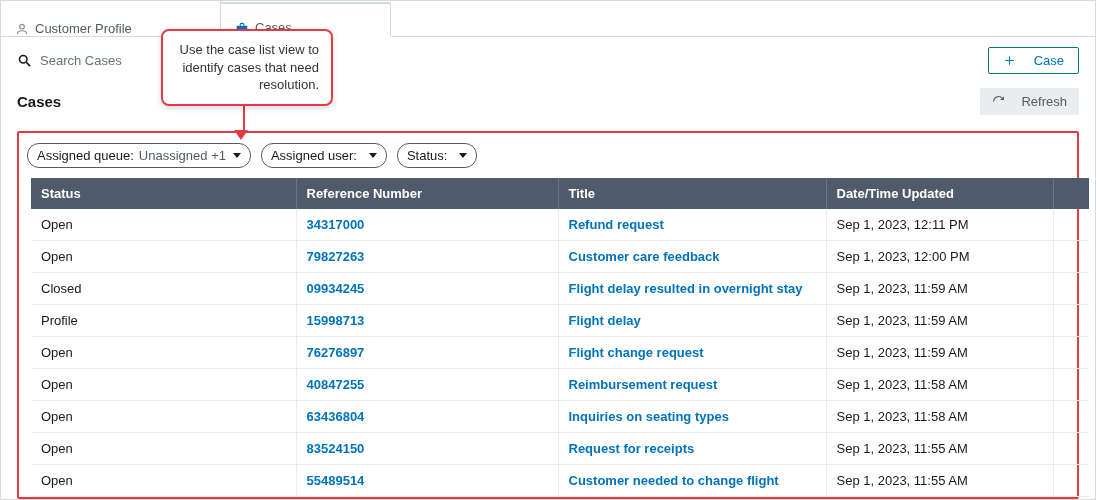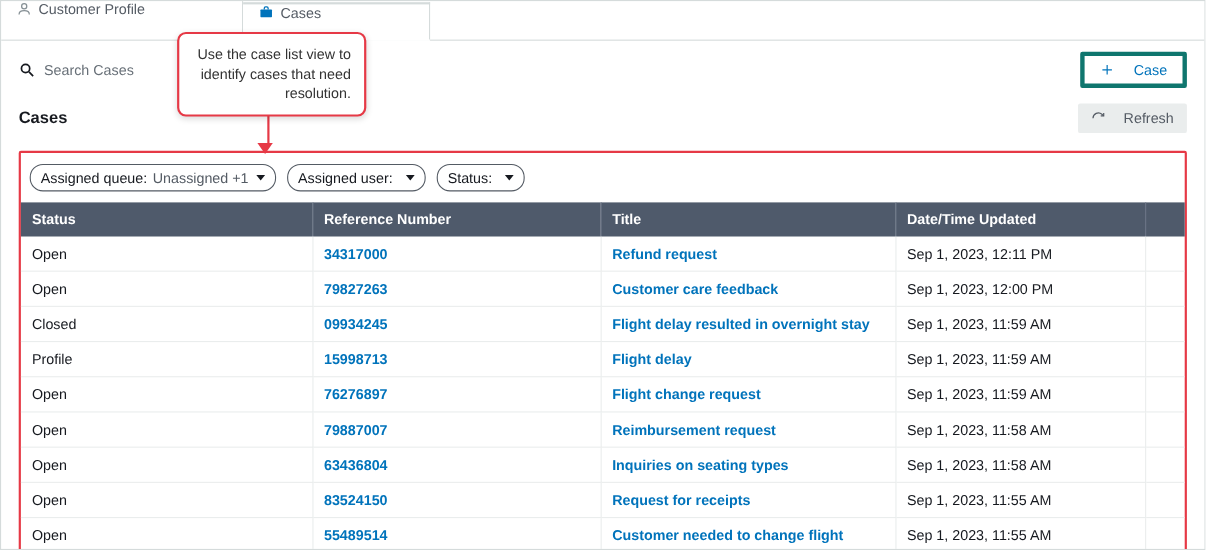--- a/index.html
+++ b/index.html
@@ -1,47 +1,47 @@
 <!DOCTYPE html>
 <html><head>
   <meta charset="utf-8">
   <style>
     * { margin: 0; padding: 0; box-sizing: border-box; }
     body { font-family: "Amazon Ember", "Helvetica Neue", Arial, sans-serif; font-size: 13px; color: #16191f; background: #fff; }
     .container { width: 1096px; height: 500px; border: 1px solid #d5dbdb; position: relative; background: #fff; overflow: hidden; }
 
     .tab-bar { display: flex; border-bottom: 1px solid #d5dbdb; height: 36px; }
-    .tab { display: flex; align-items: flex-start; gap: 6px; padding: 0 14px; border-right: 1px solid #d5dbdb; color: #545b64; font-size: 13px; cursor: pointer; }
+    .tab { display: flex; align-items: flex-end; gap: 6px; padding: 0 14px; border-right: 1px solid #d5dbdb; color: #545b64; font-size: 13px; cursor: pointer; }
     .tab.active { background: #fff; color: #545b64; border-bottom: 2px solid #fff; position: relative; top: 1px;}
     .tab .tab-icon svg { width: 14px; height: 14px; display: block; }
 
     .toolbar { display: flex; align-items: center; justify-content: space-between; padding: 10px 16px; }
     .search-wrap { display: flex; align-items: center; gap: 8px; color: #545b64; }
     .search-wrap .s-icon svg { width: 15px; height: 15px; display: block; }
     .search-input { border: none; outline: none; font-size: 13px; width: 220px; color: #16191f; }
     .search-input::placeholder { color: #687078; }
 
-    .btn-case { border: 4px solid #0f766e; color: #0073bb; background: #fff; border-radius: 2px; padding: 5px 14px; font-size: 13px; cursor: pointer; display: inline-flex; align-items: center; gap: 18px; }
+    .btn-case { border: 1px solid #0f766e; color: #0073bb; background: #fff; border-radius: 2px; padding: 5px 14px; font-size: 13px; cursor: pointer; display: inline-flex; align-items: center; gap: 18px; }
     .btn-case svg { width: 13px; height: 13px; stroke: #0073bb; }
 
     .section { padding: 4px 16px 8px 16px; }
     .section-head { display: flex; align-items: center; justify-content: space-between; }
     .section-title { font-size: 15px; font-weight: 700; color: #16191f; }
 
     .btn-refresh { border: none; background: #eaeded; color: #545b64; border-radius: 2px; padding: 6px 12px; font-size: 13px; cursor: pointer; display: inline-flex; align-items: center; gap: 16px; }
     .btn-refresh svg { width: 13px; height: 13px; }
 
     .highlight-wrap { border: 2px solid #e63946; border-radius: 2px; margin: 8px 16px 0 16px; padding: 10px 0 0 0; position: relative; }
     .filters { display: flex; gap: 10px; padding: 0 8px 10px 8px; }
     .filter-pill { border: 1px solid #545b64; border-radius: 12px; padding: 4px 9px; font-size: 13px; color: #16191f; display: inline-flex; align-items: center; gap: 5px; cursor: pointer; }
     .filter-pill .label { font-weight: 400; }
     .filter-pill .value { color: #545b64; }
     .caret { width: 0; height: 0; border-left: 4px solid transparent; border-right: 4px solid transparent; border-top: 5px solid #16191f; margin-left: 2px; }
 
-    table { width: 100%; border-collapse: collapse; font-size: 13px; }
+    table { width: 100%; border-collapse: collapse; font-size: 13px; margin-left: 12px; }
     thead th { background: #4f5a6b; color: #fff; text-align: left; font-weight: 700; padding: 8px 10px; border-right: 1px solid #6b7485; font-size: 13px; }
     thead th:last-child { border-right: none; }
     tbody td { padding: 8px 10px; border-bottom: 1px solid #eaeded; border-right: 1px solid #eaeded; vertical-align: middle; color: #16191f; }
     tbody td:last-child { border-right: none; }
     tbody td.ref a, tbody td.title a { color: #0073bb; font-weight: 700; text-decoration: none; cursor: pointer; }
 
     .th-extra { background: #4f5a6b; }
 
     
     .callout { position: absolute; top: 28px; left: 160px; width: 172px; background: #fff; border: 2px solid #e63946; border-radius: 8px; padding: 10px 12px; color: #333; font-size: 13px; text-align: right; box-shadow: 0 2px 6px rgba(0,0,0,0.15); z-index: 5; line-height: 1.35; }
@@ -188,21 +188,21 @@
           </tr>
           <tr>
             <td>Open</td>
             <td class="ref"><a>76276897</a></td>
             <td class="title"><a>Flight change request</a></td>
             <td>Sep 1, 2023, 11:59 AM</td>
             <td></td>
           </tr>
           <tr>
             <td>Open</td>
-            <td class="ref"><a>79887007</a></td>
+            <td class="ref"><a>40847255</a></td>
             <td class="title"><a>Reimbursement request</a></td>
             <td>Sep 1, 2023, 11:58 AM</td>
             <td></td>
           </tr>
           <tr>
             <td>Open</td>
             <td class="ref"><a>63436804</a></td>
             <td class="title"><a>Inquiries on seating types</a></td>
             <td>Sep 1, 2023, 11:58 AM</td>
             <td></td>

